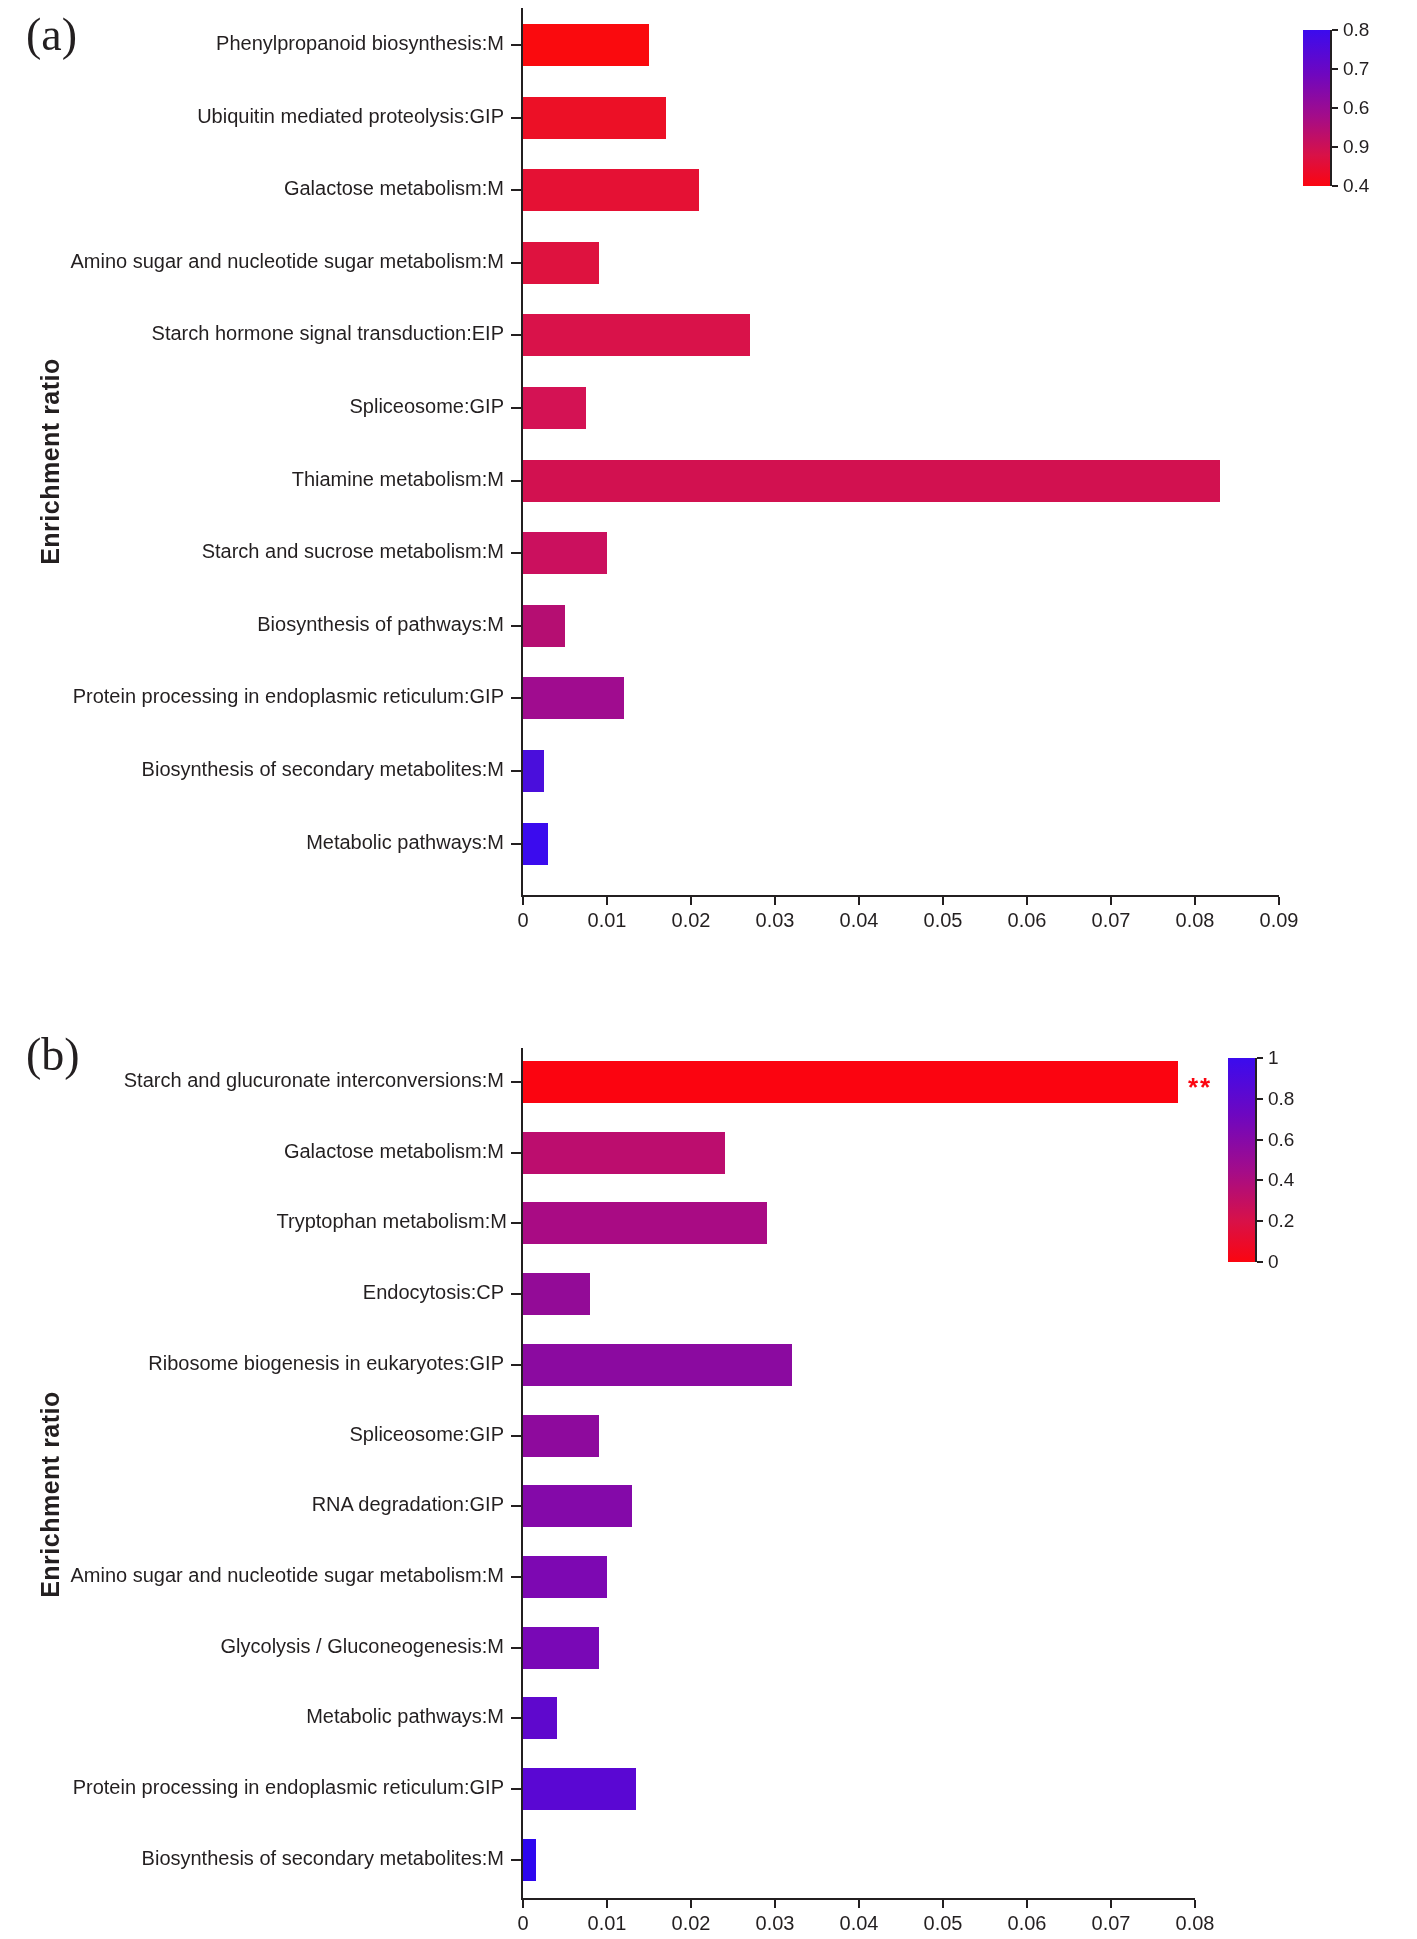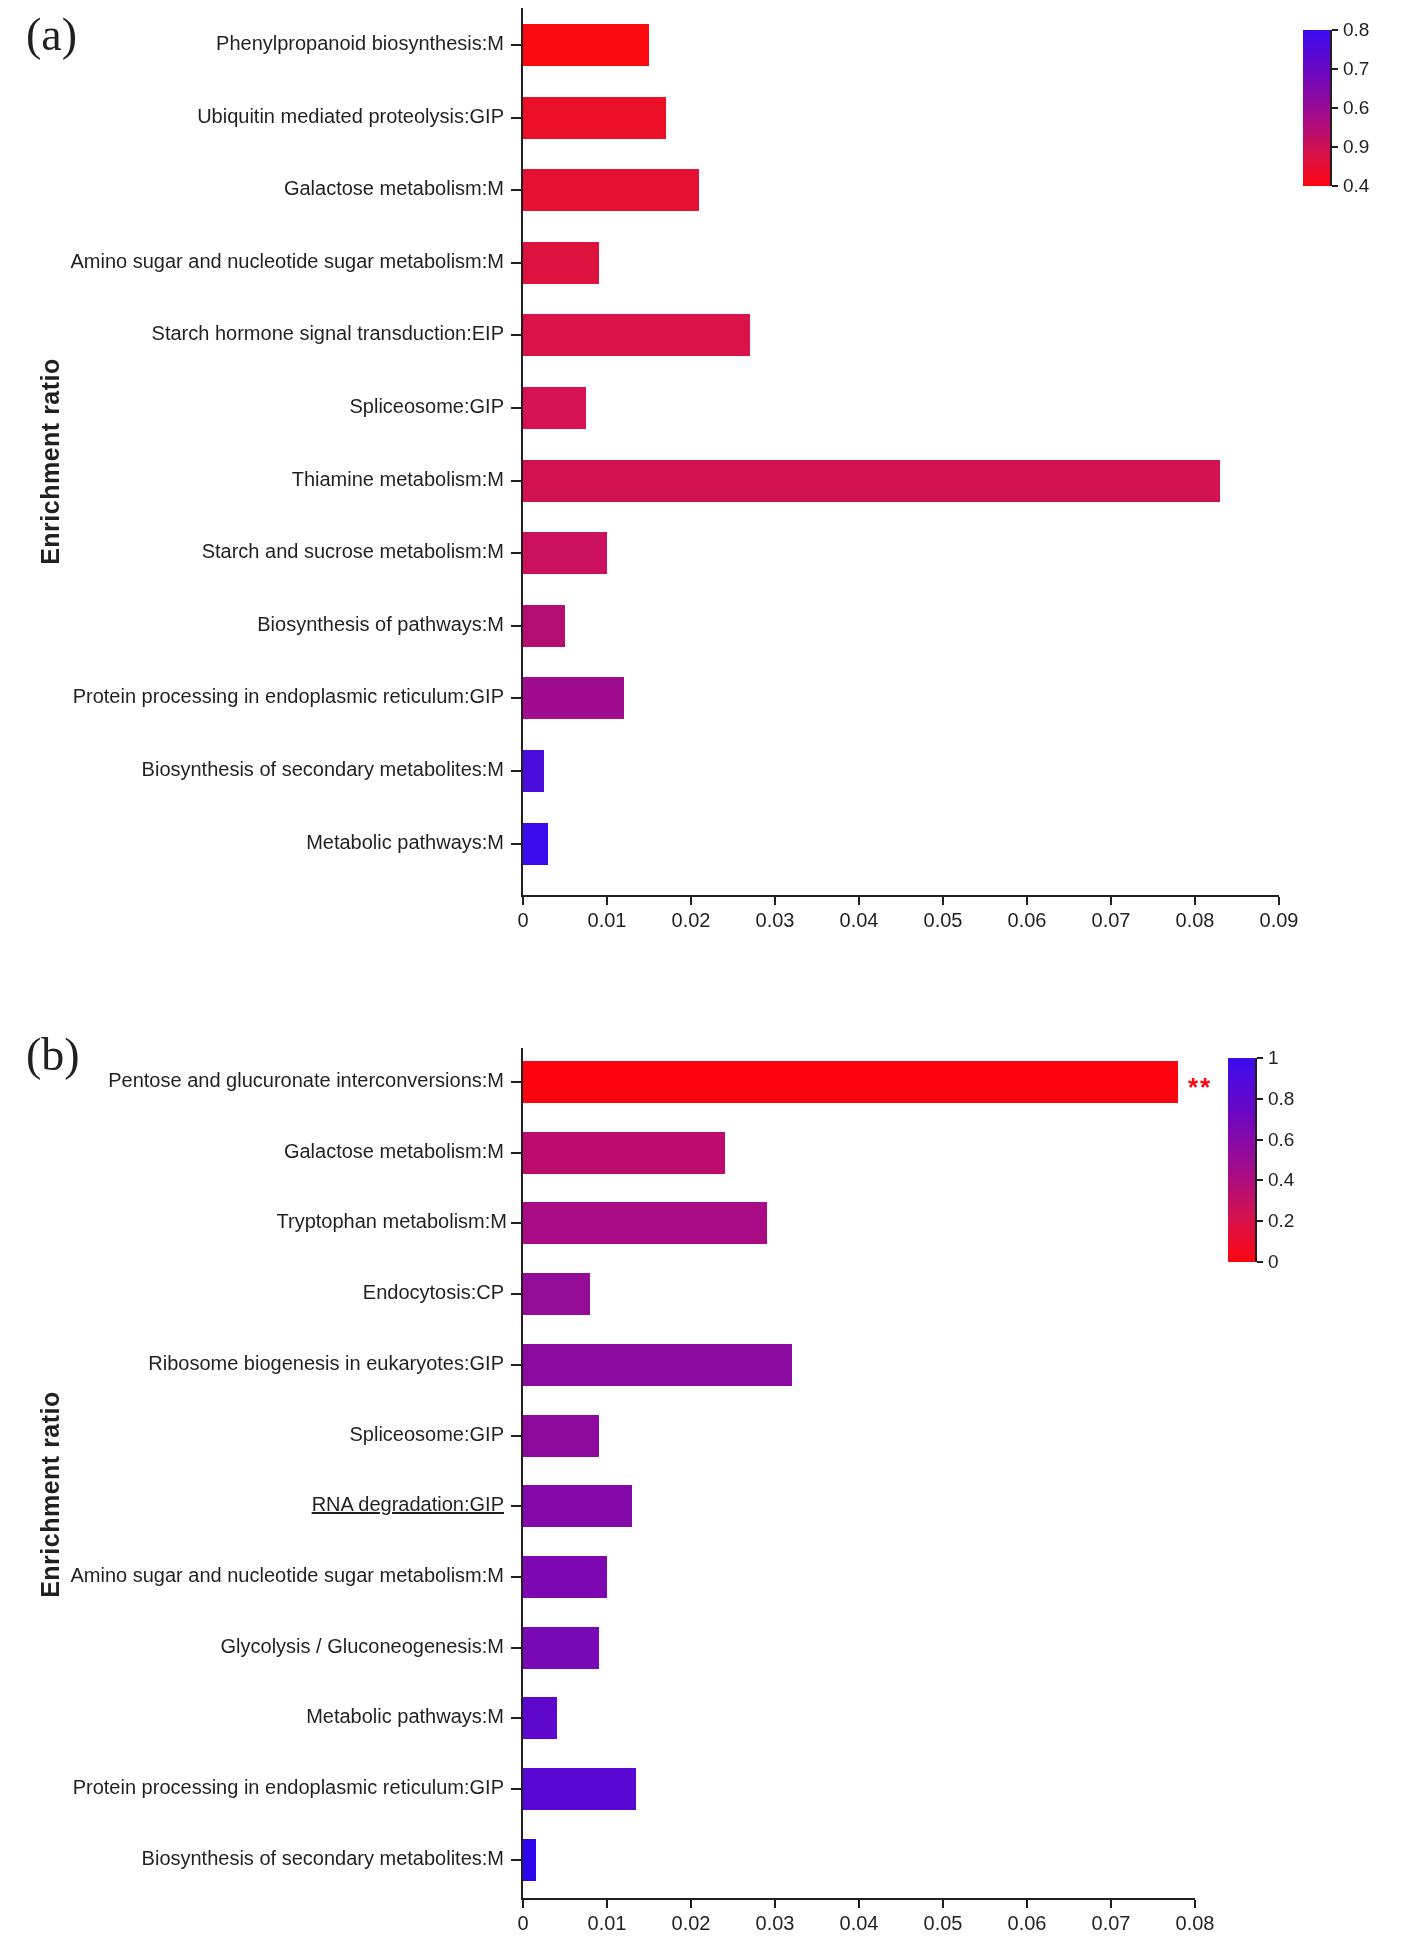--- a/index.html
+++ b/index.html
@@ -113,40 +113,40 @@
       <div class="xtick-label" style="left: 824px; top: 1912px; width: 70px;">0.04</div>
       <div class="abs axis-line" style="left: 942px; top: 1900px; width: 2px; height: 8px; background: rgb(35, 31, 32);"></div>
       <div class="xtick-label" style="left: 908px; top: 1912px; width: 70px;">0.05</div>
       <div class="abs axis-line" style="left: 1026px; top: 1900px; width: 2px; height: 8px; background: rgb(35, 31, 32);"></div>
       <div class="xtick-label" style="left: 992px; top: 1912px; width: 70px;">0.06</div>
       <div class="abs axis-line" style="left: 1110px; top: 1900px; width: 2px; height: 8px; background: rgb(35, 31, 32);"></div>
       <div class="xtick-label" style="left: 1076px; top: 1912px; width: 70px;">0.07</div>
       <div class="abs axis-line" style="left: 1194px; top: 1900px; width: 2px; height: 8px; background: rgb(35, 31, 32);"></div>
       <div class="xtick-label" style="left: 1160px; top: 1912px; width: 70px;">0.08</div>
       <div class="abs axis-line" style="left: 511px; top: 1081px; width: 10px; height: 2px; background: rgb(35, 31, 32);"></div>
-      <div class="row-label" style="left: 0px; top: 1069px; width: 504px;">Pentose and glucuronate interconversions:M</div>
+      <div class="row-label" style="left: 0px; top: 1069px; width: 504px;">Starch and glucuronate interconversions:M</div>
       <div class="bar" style="left: 523px; top: 1061px; width: 655px; height: 42px; background: rgb(251, 4, 16);"></div>
       <div class="annot" style="left: 1188px; top: 1072px; color: rgb(251, 5, 16);">**</div>
       <div class="abs axis-line" style="left: 511px; top: 1152px; width: 10px; height: 2px; background: rgb(35, 31, 32);"></div>
       <div class="row-label" style="left: 0px; top: 1140px; width: 504px;">Galactose metabolism:M</div>
       <div class="bar" style="left: 523px; top: 1132px; width: 202px; height: 42px; background: rgb(188, 13, 110);"></div>
       <div class="abs axis-line" style="left: 511px; top: 1222px; width: 10px; height: 2px; background: rgb(35, 31, 32);"></div>
       <div class="row-label" style="left: 3px; top: 1210px; width: 504px;">Tryptophan metabolism:M</div>
       <div class="bar" style="left: 523px; top: 1202px; width: 244px; height: 42px; background: rgb(169, 11, 132);"></div>
       <div class="abs axis-line" style="left: 511px; top: 1293px; width: 10px; height: 2px; background: rgb(35, 31, 32);"></div>
       <div class="row-label" style="left: 0px; top: 1281px; width: 504px;">Endocytosis:CP</div>
       <div class="bar" style="left: 523px; top: 1273px; width: 67px; height: 42px; background: rgb(147, 11, 151);"></div>
       <div class="abs axis-line" style="left: 511px; top: 1364px; width: 10px; height: 2px; background: rgb(35, 31, 32);"></div>
       <div class="row-label" style="left: 0px; top: 1352px; width: 504px;">Ribosome biogenesis in eukaryotes:GIP</div>
       <div class="bar" style="left: 523px; top: 1344px; width: 269px; height: 42px; background: rgb(139, 10, 160);"></div>
       <div class="abs axis-line" style="left: 511px; top: 1435px; width: 10px; height: 2px; background: rgb(35, 31, 32);"></div>
       <div class="row-label" style="left: 0px; top: 1423px; width: 504px;">Spliceosome:GIP</div>
       <div class="bar" style="left: 523px; top: 1415px; width: 76px; height: 42px; background: rgb(142, 10, 157);"></div>
       <div class="abs axis-line" style="left: 511px; top: 1505px; width: 10px; height: 2px; background: rgb(35, 31, 32);"></div>
-      <div class="row-label" style="left: 0px; top: 1493px; width: 504px; text-decoration: underline;">RNA degradation:GIP</div>
+      <div class="row-label" style="left: 0px; top: 1493px; width: 504px;">RNA degradation:GIP</div>
       <div class="bar" style="left: 523px; top: 1485px; width: 109px; height: 42px; background: rgb(132, 9, 169);"></div>
       <div class="abs axis-line" style="left: 511px; top: 1576px; width: 10px; height: 2px; background: rgb(35, 31, 32);"></div>
       <div class="row-label" style="left: 0px; top: 1564px; width: 504px;">Amino sugar and nucleotide sugar metabolism:M</div>
       <div class="bar" style="left: 523px; top: 1556px; width: 84px; height: 42px; background: rgb(125, 8, 178);"></div>
       <div class="abs axis-line" style="left: 511px; top: 1647px; width: 10px; height: 2px; background: rgb(35, 31, 32);"></div>
       <div class="row-label" style="left: 0px; top: 1635px; width: 504px;">Glycolysis / Gluconeogenesis:M</div>
       <div class="bar" style="left: 523px; top: 1627px; width: 76px; height: 42px; background: rgb(121, 8, 182);"></div>
       <div class="abs axis-line" style="left: 511px; top: 1717px; width: 10px; height: 2px; background: rgb(35, 31, 32);"></div>
       <div class="row-label" style="left: 0px; top: 1705px; width: 504px;">Metabolic pathways:M</div>
       <div class="bar" style="left: 523px; top: 1697px; width: 34px; height: 42px; background: rgb(95, 8, 205);"></div>

